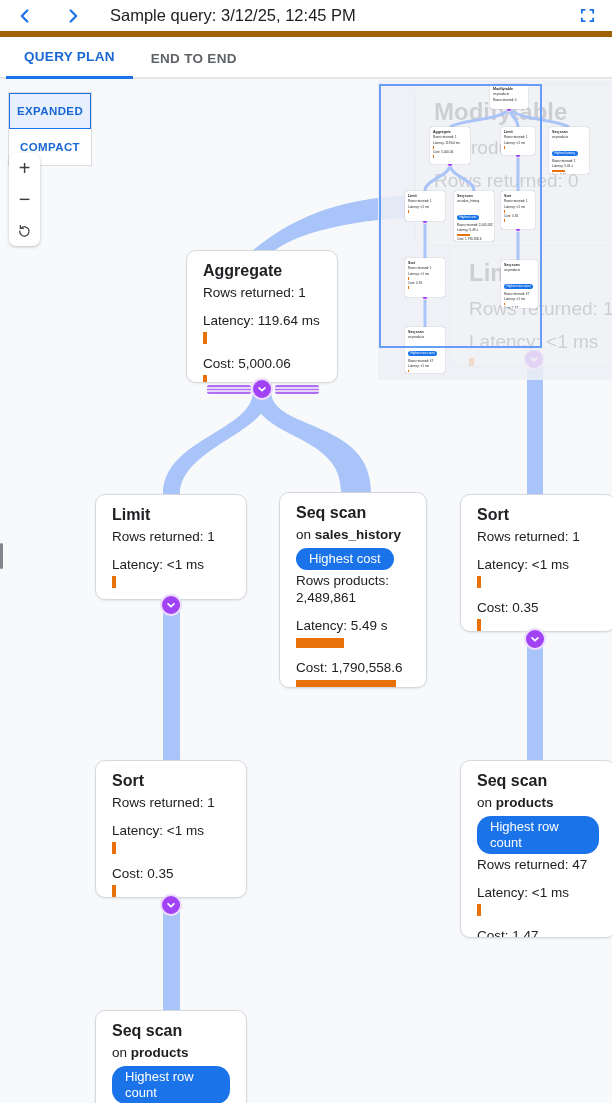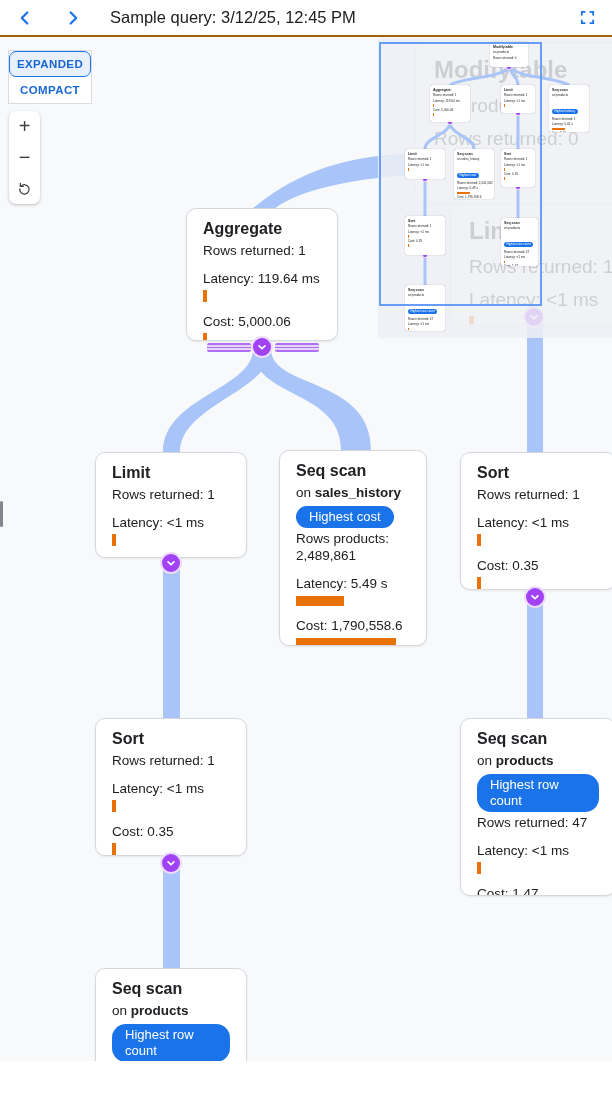--- a/index.html
+++ b/index.html
@@ -1,40 +1,40 @@
 <!DOCTYPE html>
 <html><head>
 <meta charset="utf-8">
 <style>
   * { margin:0; padding:0; box-sizing:border-box; }
   html,body { background:#fff; }
   body { font-family:"Liberation Sans","DejaVu Sans",sans-serif; color:#202124; }
   .app { position:relative; width:612px; height:1103px; overflow:hidden; background:#fff; }
 
   
-  .topbar { display:flex; align-items:center; height:37px; border-bottom:2px solid #a16207; background:#fff; }
+  .topbar { display:flex; align-items:center; height:37px; border-bottom:6px solid #a16207; background:#fff; }
   .nav-btn { width:30px; height:30px; display:flex; align-items:center; justify-content:center; cursor:pointer; }
   .nav-btn:first-child { margin-left:10px; }
   .nav-btn + .nav-btn { margin-left:18px; }
   .topbar-title { margin-left:22px; font-size:16.5px; color:#202124; }
   .fs-btn { margin-left:auto; margin-right:10px; width:30px; height:30px; display:flex; align-items:center; justify-content:center; cursor:pointer; }
 
   
   .tabbar { display:flex; align-items:stretch; height:42px; border-bottom:2px solid #e4e6ea; background:#fff; }
   .tab { display:flex; align-items:center; padding:0 18px; margin-bottom:-2px; font-size:13.5px; font-weight:700; letter-spacing:.3px; color:#5f6368; cursor:pointer; }
   .tab.active { color:#1967d2; border-bottom:3px solid #1a73e8; }
   .tab:first-child { margin-left:6px; }
 
   
   .canvas { position:relative; width:612px; height:1024px; background:#f8f9fb; overflow:hidden; }
   .edges { position:absolute; left:0; top:0; z-index:1; }
 
   
   .view-toggle { position:absolute; left:8px; top:13px; width:84px; border:1px solid #dadce0; background:#fff; z-index:10; }
-  .vt-btn { height:26px; display:flex; align-items:center; justify-content:center; font-size:11.5px; font-weight:700; letter-spacing:.4px; color:#1967d2; cursor:pointer; background:#fff;border-radius:7px; }
+  .vt-btn { height:36px; display:flex; align-items:center; justify-content:center; font-size:11.5px; font-weight:700; letter-spacing:.4px; color:#1967d2; cursor:pointer; background:#fff; }
   .vt-btn.selected { background:#e8f0fe; border:1.5px solid #1a73e8; }
 
   
   .zoomer { position:absolute; left:9px; top:74px; width:31px; background:#fff; border-radius:7px; box-shadow:0 1px 3px rgba(60,64,67,.3); z-index:10; overflow:hidden; }
   .z-btn { height:31px; display:flex; align-items:center; justify-content:center; font-size:20px; color:#3c4043; cursor:pointer; }
 
   
   .node { position:absolute; background:#fff; border:1px solid #d6d9de; border-radius:10px; box-shadow:0 1px 2px rgba(60,64,67,.1); padding:10px 16px; overflow:hidden; z-index:5; cursor:pointer; }
   .node-title { font-size:16px; font-weight:700; line-height:20px; margin-bottom:3px; }
   .node-line { font-size:13.5px; line-height:17px; color:#202124; }
@@ -87,20 +87,24 @@
         </svg>
     </div>
     <div class="topbar-title">Sample query: 3/12/25, 12:45 PM</div>
     <div class="fs-btn">
       <svg width="17" height="17" viewBox="0 0 24 24">
           <path d="M4 9V4h5 M15 4h5v5 M20 15v5h-5 M9 20H4v-5" fill="none" stroke="#1a73e8" stroke-width="2.6"></path>
         </svg>
     </div>
   </div>
 
+  <div class="tabbar">
+    <div class="tab active">QUERY PLAN</div>
+    <div class="tab">END TO END</div>
+  </div>
 
   <div class="canvas">
 
     <svg class="edges" width="612" height="1024" viewBox="0 0 612 1024">
       <path fill="#a8c4f8" d="M252 172 C300 132 350 120 400 117 L612 108 L612 130 L400 139 C355 142 300 152 274 172 Z"></path>
       <path fill="#a8c4f8" d="M253 312 C253 352 163 360 163 415 L180 415 C180 368 271 354 271 312 Z"></path>
       <path fill="#a8c4f8" d="M253 312 C253 362 341 352 341 413 L371 413 C371 340 271 352 271 312 Z"></path>
       <rect fill="#a8c4f8" x="527" y="288" width="16" height="127"></rect>
       <rect fill="#a8c4f8" x="163" y="526" width="17" height="155"></rect>
       <rect fill="#a8c4f8" x="163" y="826" width="17" height="105"></rect>

